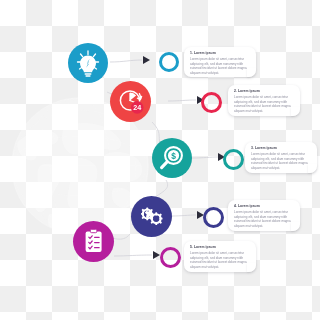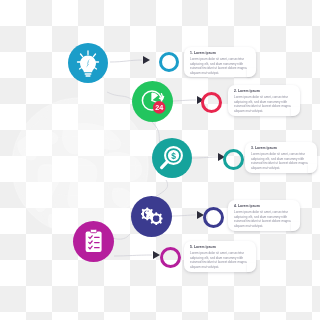--- a/index.html
+++ b/index.html
@@ -98,21 +98,21 @@
   <svg class="arrow" style="left:141px;top:54px;" width="12" height="12" viewBox="0 0 12 12">
     <path d="M2 2 L9 6 L2 10 Z" fill="#2c2c3a"></path>
   </svg>
   <div class="ring" style="left:159px;top:52px;width:14px;height:14px;border:3.4px solid #1b9dc9;"></div>
   <div class="card" style="left:184px;top:47px;width:72px;height:30px;">
     <div class="h">1. Lorem ipsum</div>
     <div class="b">Lorem ipsum dolor sit amet, consectetur adipiscing elit, sed diam nonummy nibh euismod tincidunt ut laoreet dolore magna aliquam erat volutpat.</div>
     <div class="fold"></div>
   </div>
 
-  <div class="node" style="left:132px;top:81px;width:41px;height:41px;background:#22c55e;text-align:center;">
+  <div class="node" style="left:110px;top:81px;width:41px;height:41px;background:#ef4444;text-align:center;">
     <svg viewBox="0 0 41 41" width="41" height="41">
       <circle cx="20" cy="19.5" r="9.6" fill="none" stroke="#ffffff" stroke-width="1.5"></circle>
       <path d="M20 19.5 L20 11.6 A7.9 7.9 0 0 1 26.2 14.6 Z" fill="#ffffff"></path>
       <line x1="20" y1="19.5" x2="20" y2="12.4" stroke="#ffffff" stroke-width="1.3" stroke-linecap="round"></line>
       <line x1="20" y1="19.5" x2="25.3" y2="21.6" stroke="#ffffff" stroke-width="1.3" stroke-linecap="round"></line>
       <path d="M29.4 12.6 A10.4 10.4 0 0 1 30.6 17.8" fill="none" stroke="#ffffff" stroke-width="1.3" stroke-linecap="round"></path>
       <path d="M31.6 15.4 L30.4 18.6 L27.4 17.2" fill="none" stroke="#ffffff" stroke-width="1.3" stroke-linecap="round" stroke-linejoin="round"></path>
       <circle cx="27.2" cy="26.4" r="6.3" fill="#e8264e"></circle>
       <text x="27.2" y="28.7" font-family="'Liberation Sans',sans-serif" font-size="7.2" font-weight="bold" fill="#ffffff" text-anchor="middle">24</text>
     </svg>

